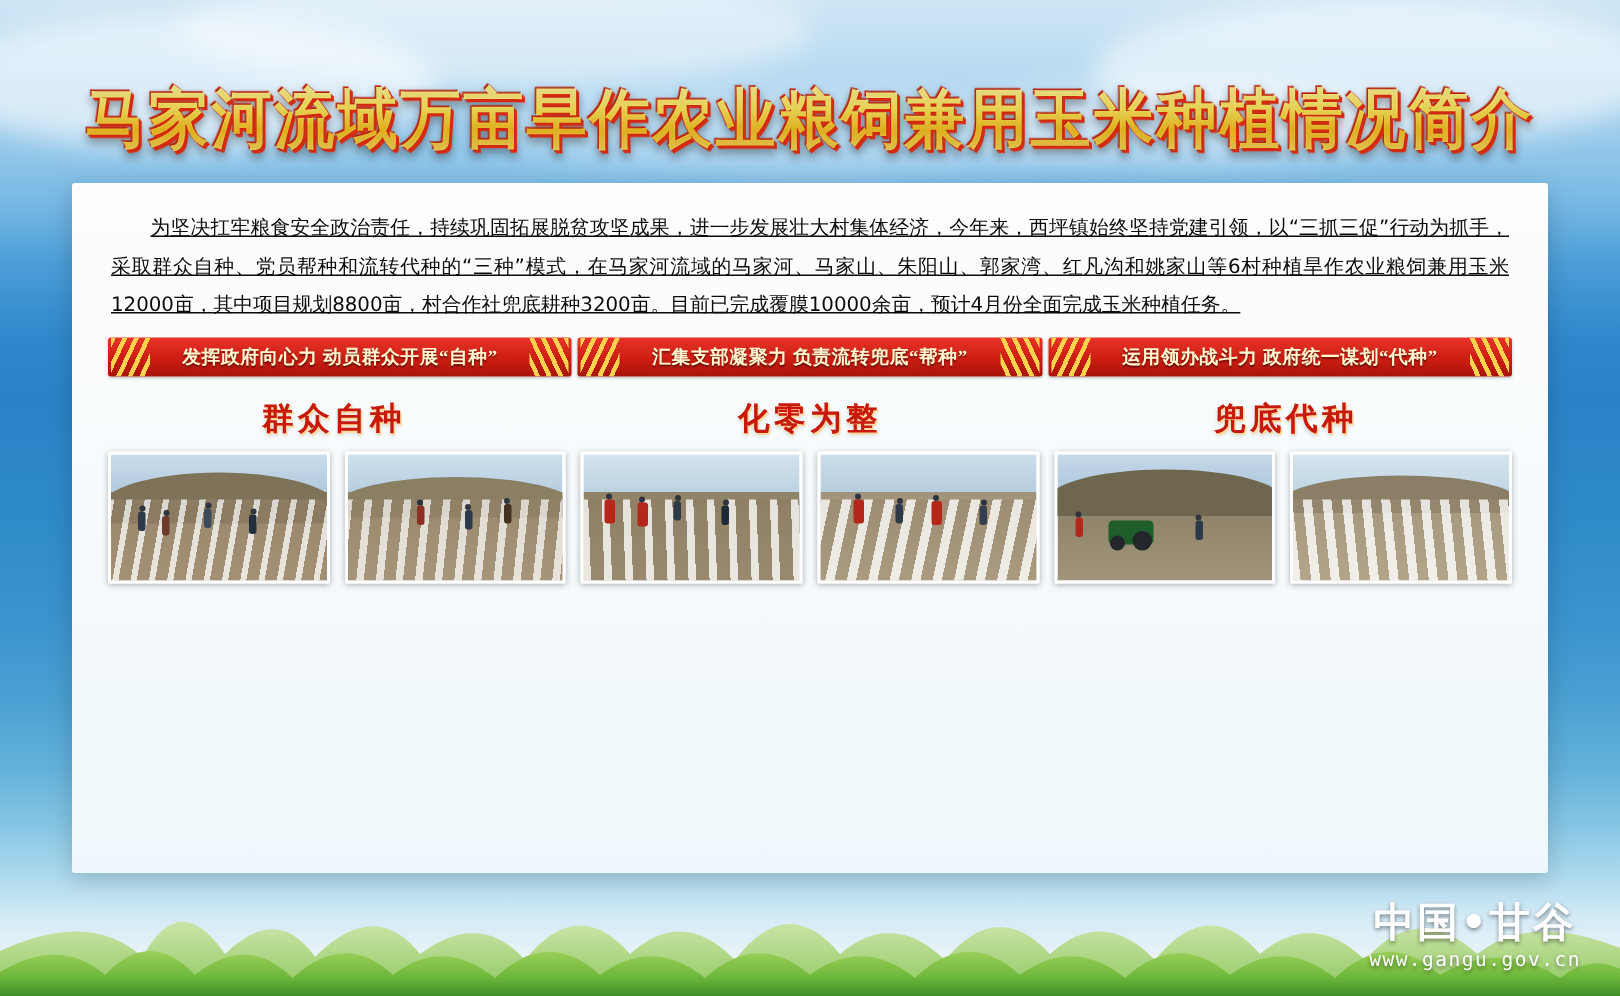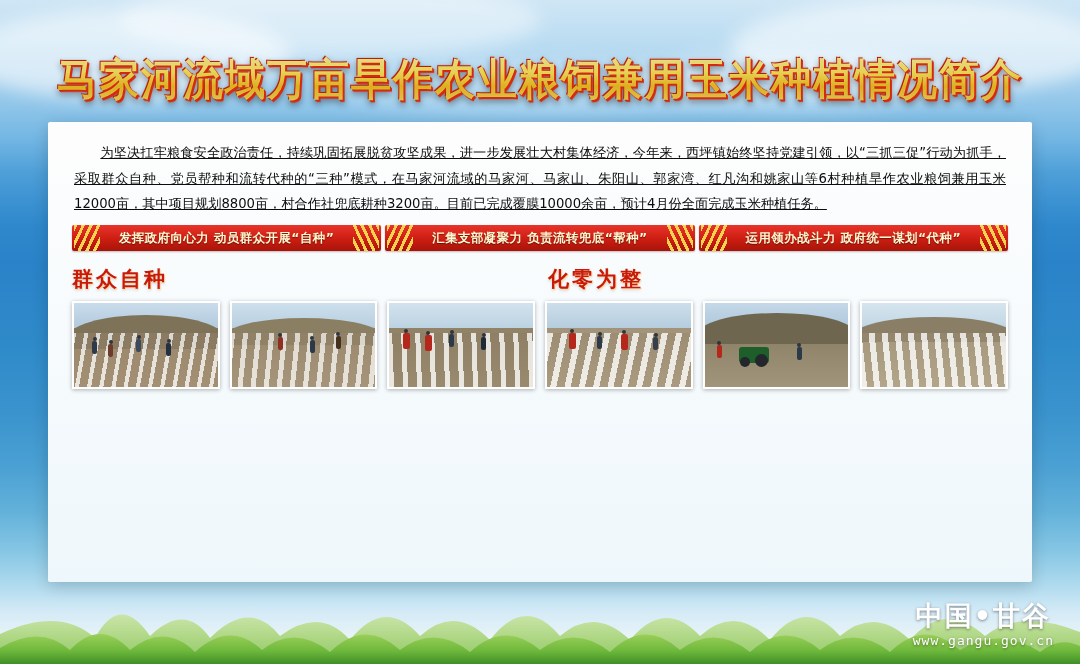--- a/index.html
+++ b/index.html
@@ -100,20 +100,21 @@
     text-indent: 2em;
     font-family: "DejaVu Sans", "Liberation Sans", sans-serif;
     text-decoration: underline;
   }
 
   
   .cols {
     display: flex;
     padding: 4px 24px 0 24px;
     gap: 4px;
+    font-family: Liberation Serif, serif;
   }
   .col {
     flex: 1 1 0;
     min-width: 0;
   }
   .banner {
     position: relative;
     height: 26px;
     background: linear-gradient(180deg, #e8342a 0%, #cc1d12 55%, #a81409 100%);
     border-radius: 2px;
@@ -156,21 +157,21 @@
   }
 
   
   .sec-heads {
     display: flex;
     padding: 14px 24px 0 24px;
     gap: 16px;
   }
   .sec-head {
     flex: 1 1 0;
-    text-align: left;
+    text-align: center;
     font-family: Liberation Mono, monospace;
     font-size: 21px;
     font-weight: bold;
     color: #c81a0c;
     letter-spacing: 3px;
     text-shadow: 1px 1px 0 #ffd9a0, 0 2px 3px rgba(0,0,0,.15);
   }
 
   
   .photos {
@@ -297,20 +298,21 @@
       <div class="col">
         <div class="banner">
           <span class="banner-text">运用领办战斗力 政府统一谋划“代种”</span>
         </div>
       </div>
     </div>
 
     <div class="sec-heads">
       <div class="sec-head">群众自种</div>
       <div class="sec-head">化零为整</div>
+      <div class="sec-head">兜底代种</div>
     </div>
 
     <div class="photos">
 
       <div class="photo">
         <div class="ph-sky" style="background:linear-gradient(180deg,#c9dceb,#b2cadd)"></div>
         <div class="ph-ground" style="background:linear-gradient(180deg,#9b8a6c,#b3a184)"></div>
         <div class="ph-hill" style="background:#7e7258"></div>
         <div class="ph-rows"></div>
         <div class="fig" style="left:18px;top:38px;background:#2e3a4a"></div>

